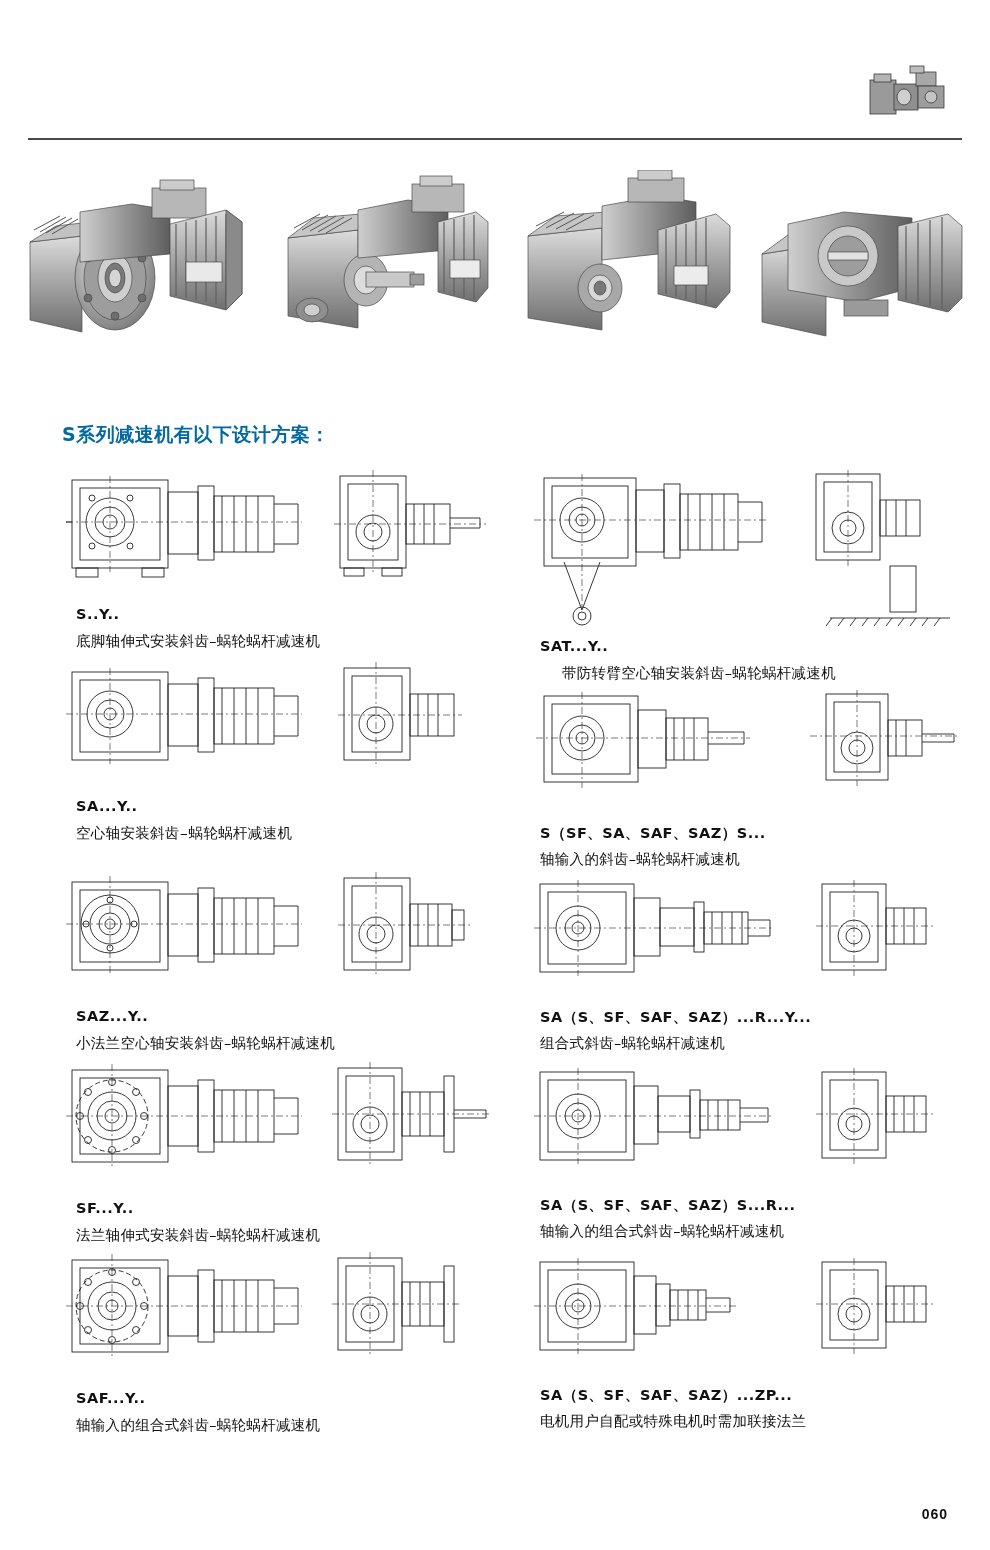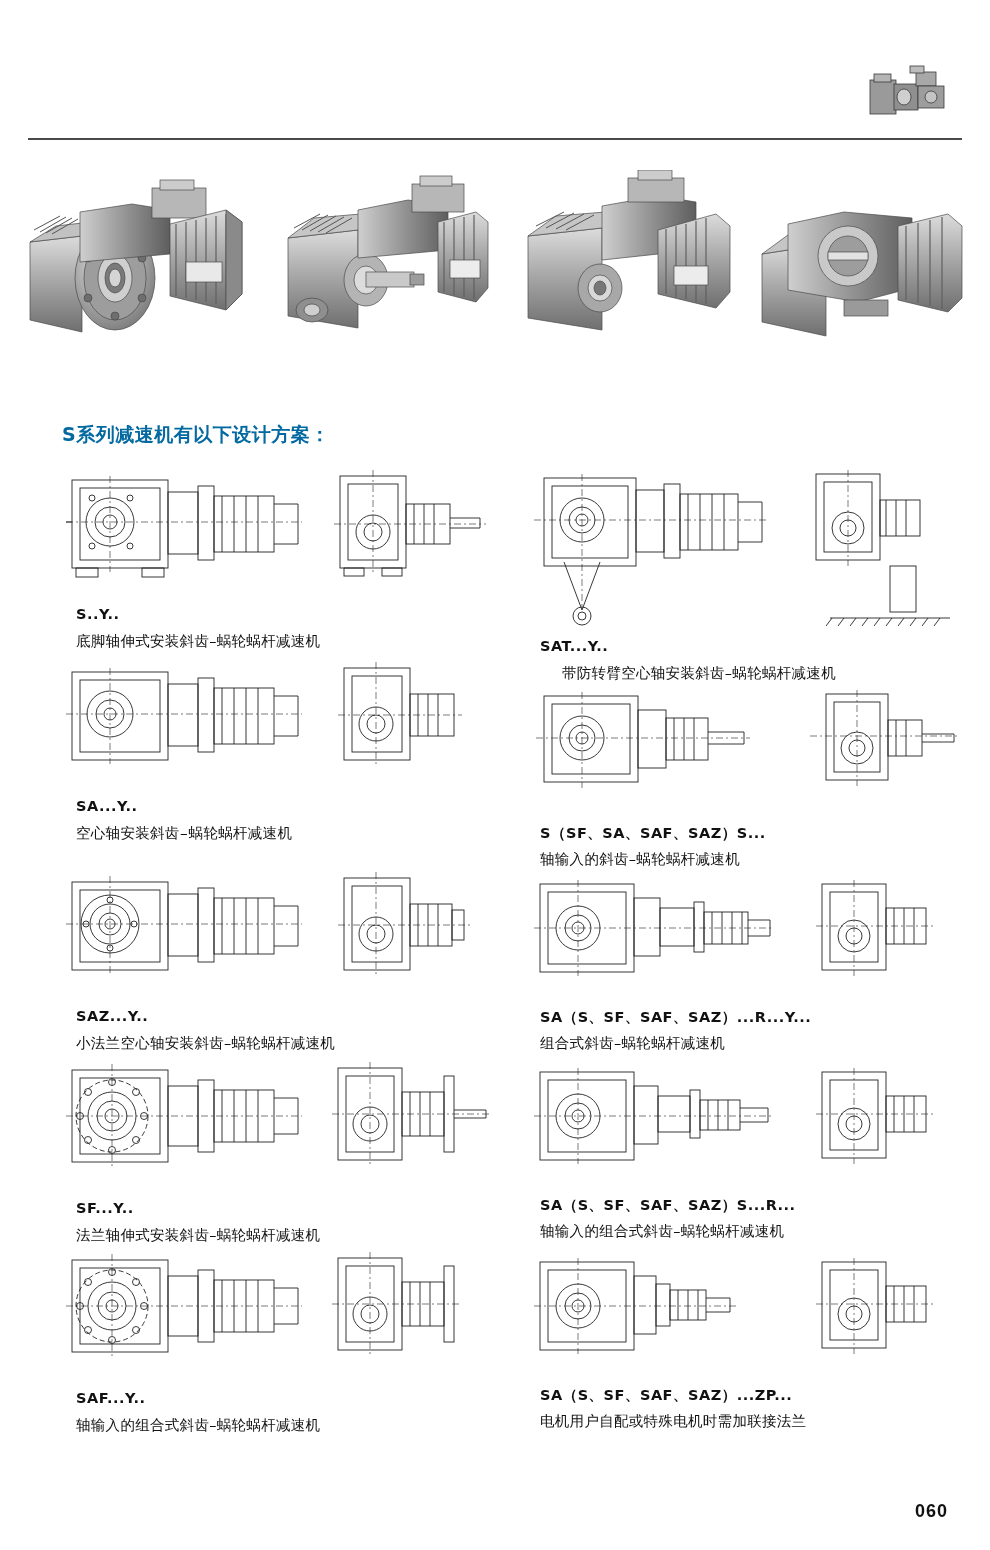--- a/index.html
+++ b/index.html
@@ -110,21 +110,21 @@
     font-family: "DejaVu Sans", "Liberation Sans", sans-serif;
     white-space: nowrap;
     letter-spacing: 0.3px;
   }
 
   
   .page-number {
     position: absolute;
     right: 42px;
     bottom: 28px;
-    font-size: 18px;
+    font-size: 14px;
     font-weight: bold;
     color: #111;
     letter-spacing: 1px;
   }
 
   svg { display: block; }
 </style>
 </head>
 <body>
 

